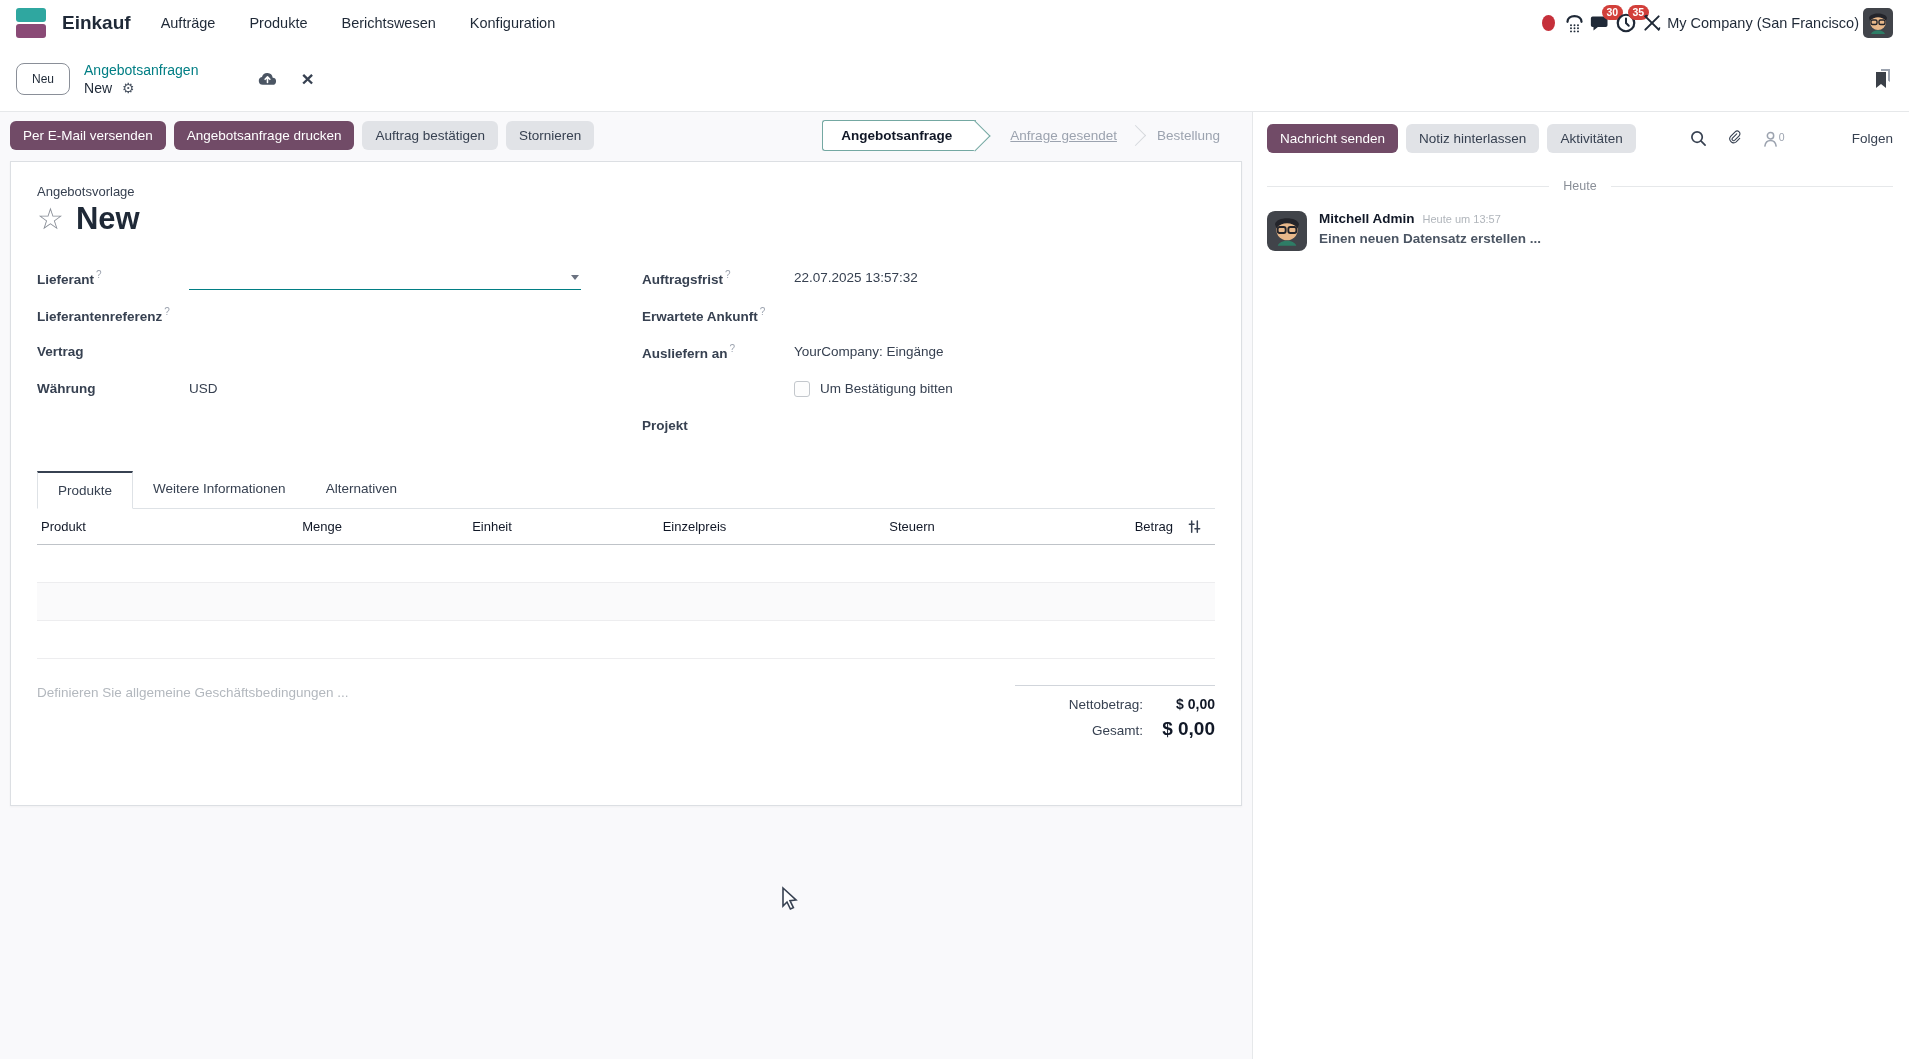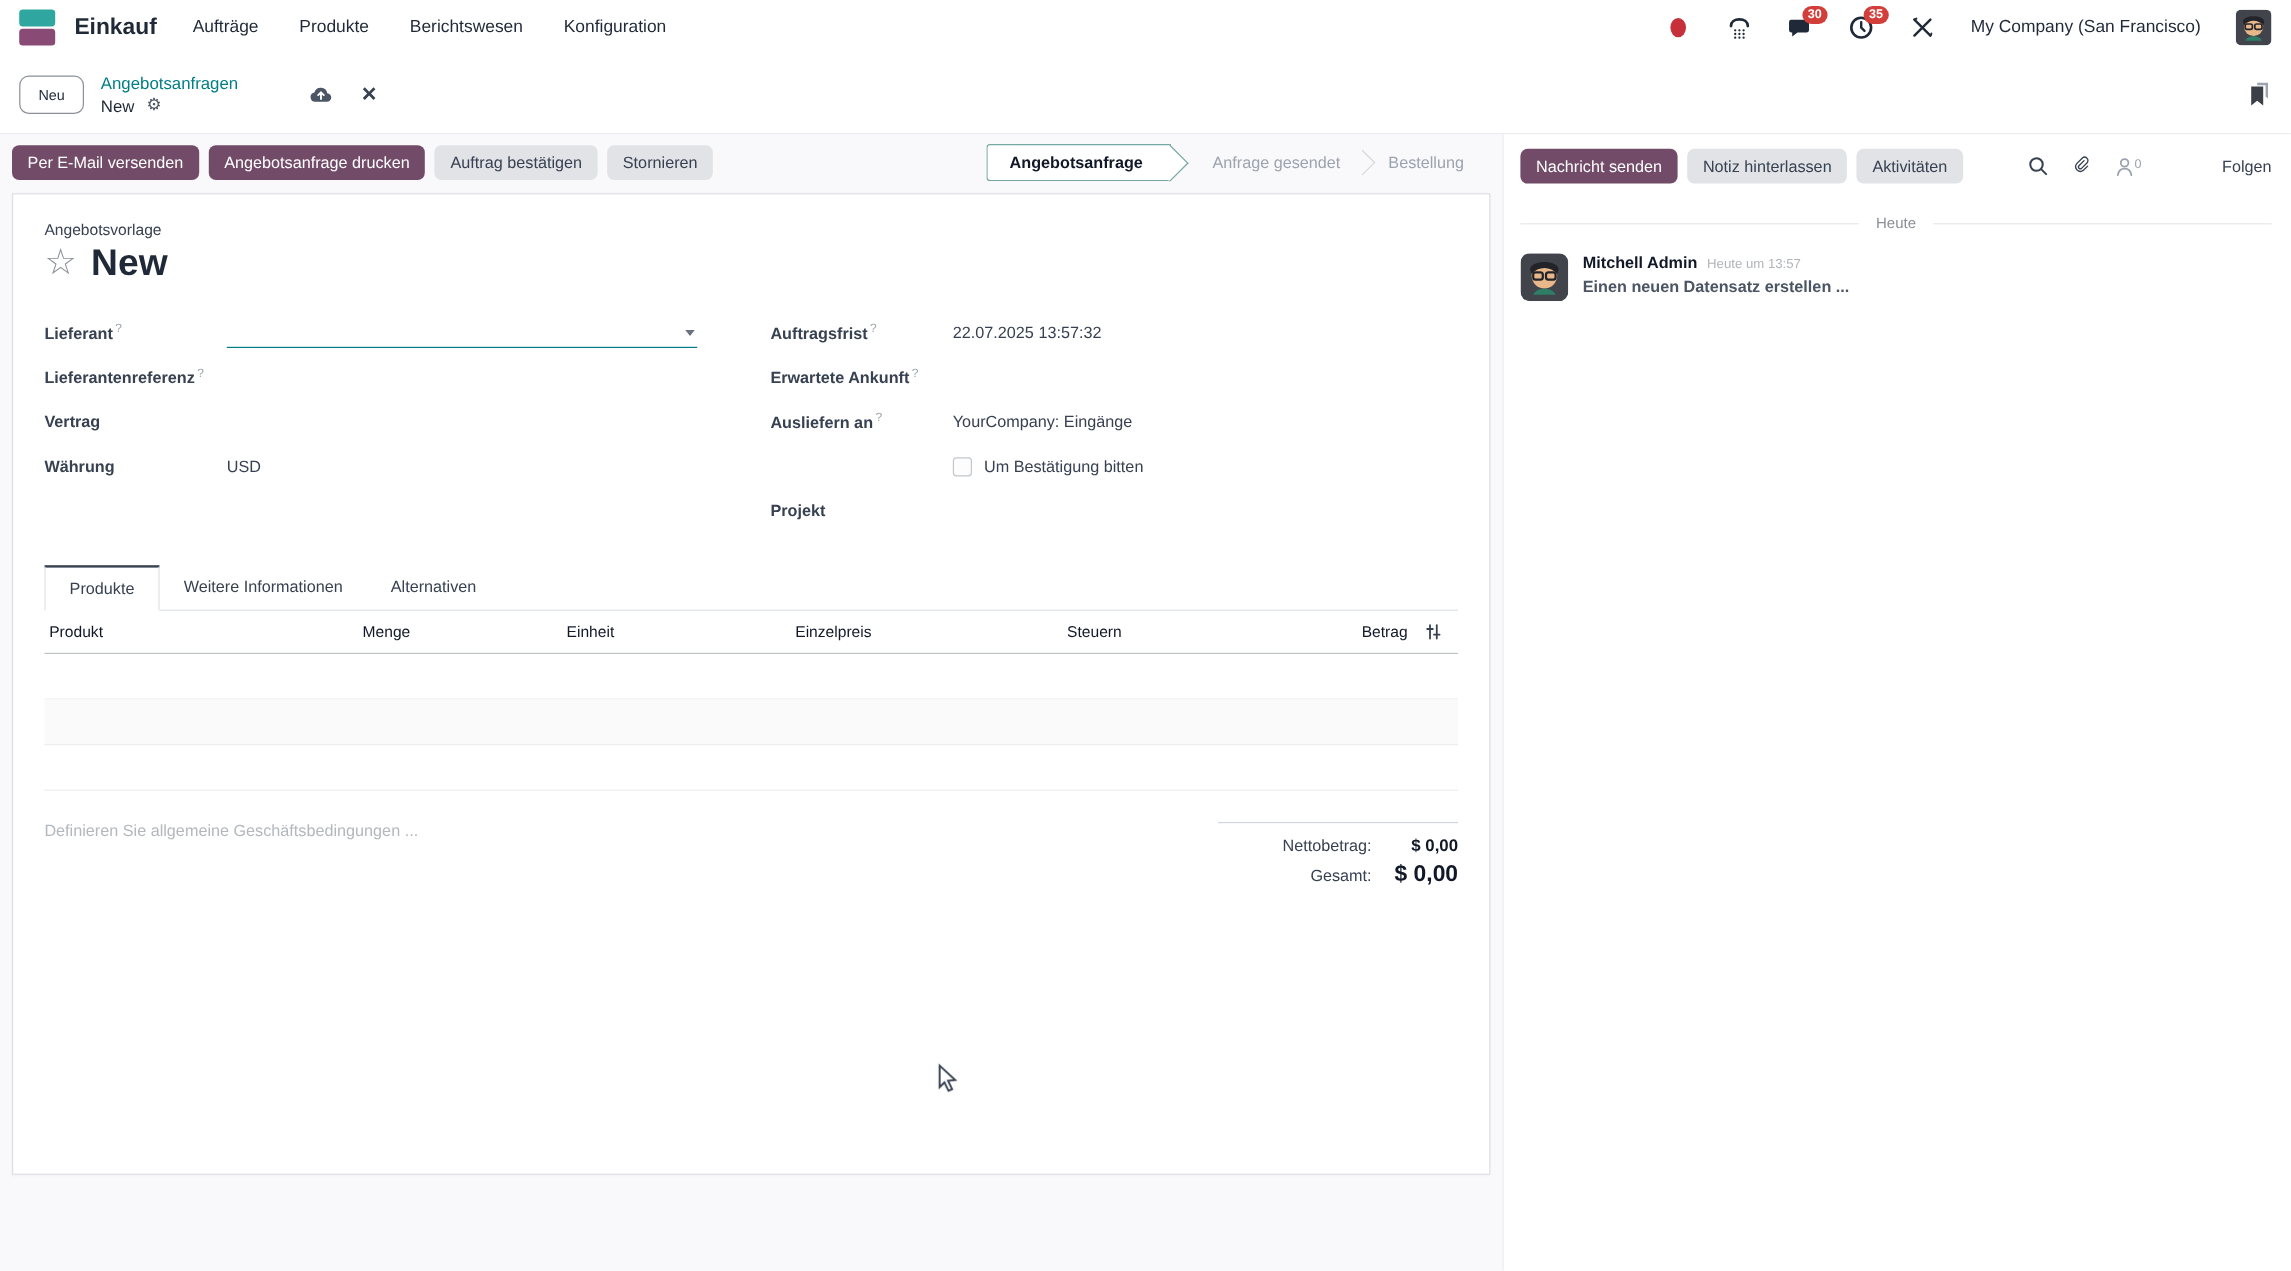--- a/index.html
+++ b/index.html
@@ -7,21 +7,21 @@
 
   
   .navbar { height:46px; background:#fff; display:flex; align-items:center; padding:0 16px; gap:8px; }
   .logo { width:30px; height:30px; display:flex; flex-direction:column; gap:2px; margin-right:8px; }
   .logo .sq { flex:1; border-radius:3px; }
   .logo .sq.t { background:#2fa7a0; }
   .logo .sq.b { background:#8a4a76; }
   .app-name { font-size:19px; font-weight:700; color:#1f2937; margin-right:22px; }
   .nav-menu { display:flex; gap:34px; font-size:14.5px; color:#1f2937; }
   .nav-menu span { cursor:pointer; }
-  .nav-right { margin-left:auto; display:flex; align-items:center; gap:29px; }
+  .nav-right { margin-left:auto; display:flex; align-items:center; gap:4px; }
   .systray-icon { position:relative; width:22px; height:22px; display:flex; align-items:center; justify-content:center; cursor:pointer; }
   .badge { position:absolute; top:-7px; right:-12px; background:#d23f3a; color:#fff; font-size:10.5px; font-weight:700; border-radius:9px; padding:2px 5px; line-height:1; }
   .rec-dot { width:13px; height:16px; border-radius:50%; background:#c5303a; }
   .company-name { font-size:14.5px; color:#1f2937; cursor:pointer; }
   .avatar-sm { width:30px; height:30px; border-radius:5px; overflow:hidden; cursor:pointer; }
 
   
   .crumb-bar { height:66px; background:#fff; border-bottom:1px solid #e6e8ea; display:flex; align-items:center; padding:0 16px; }
   .btn-new { background:#fff; border:1px solid #8a8f98; border-radius:8px; padding:8px 15px; font-size:12px; color:#1f2937; cursor:pointer; }
   .crumb-col { margin-left:14px; display:flex; flex-direction:column; justify-content:center; gap:2px; }
@@ -42,21 +42,21 @@
   .btn { border:none; border-radius:6px; padding:7px 13px; font-size:13.5px; cursor:pointer; white-space:nowrap; }
   .btn.primary { background:#714b67; color:#fff; }
   .btn.secondary { background:#e1e3e7; color:#374151; }
   .statusbar { margin-left:auto; margin-right:12px; display:flex; align-items:center; }
   .stage { position:relative; font-size:13.5px; padding:7px 20px; color:#9ca3af; cursor:pointer; white-space:nowrap; }
   .stage.active { border:1px solid #74a8a2; border-right:none; background:#fff; color:#111827; font-weight:700; padding:7px 24px 7px 18px; border-radius:3px 0 0 3px; }
   .stage.active::after { content:""; position:absolute; right:-10px; top:4px; width:21px; height:21px; transform:rotate(45deg); border-top:1px solid #74a8a2; border-right:1px solid #74a8a2; background:#fff; }
   .stage.sep::after { content:""; position:absolute; right:-6px; top:7px; width:14px; height:14px; transform:rotate(45deg); border-top:1px solid #d5d8dc; border-right:1px solid #d5d8dc; }
 
   
-  .sheet { margin:2px 10px 0 10px; background:#fff; border:1px solid #dcdfe3; box-shadow:0 1px 2px rgba(0,0,0,.04); height:818px; padding:22px 26px; position:relative; }
+  .sheet { margin:2px 10px 0 10px; background:#fff; border:1px solid #dcdfe3; box-shadow:0 1px 2px rgba(0,0,0,.04); height:645px; padding:22px 26px; position:relative; }
   .tmpl-label { font-size:13px; color:#374151; }
   .title-row { display:flex; align-items:center; gap:12px; margin-top:2px; }
   .star-ic { font-size:30px; color:#8a8f98; line-height:1; cursor:pointer; }
   .sheet-title { font-size:31px; font-weight:700; color:#1f2937; }
   .fields { display:grid; grid-template-columns:1fr 1fr; column-gap:50px; margin-top:22px; width:1160px; }
   .fgroup { display:flex; flex-direction:column; }
   .frow { display:flex; align-items:center; min-height:37px; }
   .flabel { width:152px; font-size:13.5px; font-weight:600; color:#374151; flex-shrink:0; }
   .q { color:#9ca3af; font-size:10px; vertical-align:super; margin-left:2px; font-weight:400; }
   .fval { font-size:13.5px; color:#374151; }
@@ -212,21 +212,21 @@
 <div class="main">
   <div class="left-pane">
 
     <div class="control-row">
       <button class="btn primary">Per E-Mail versenden</button>
       <button class="btn primary">Angebotsanfrage drucken</button>
       <button class="btn secondary">Auftrag bestätigen</button>
       <button class="btn secondary">Stornieren</button>
       <div class="statusbar">
         <div class="stage active">Angebotsanfrage</div>
-        <div class="stage sep" style="margin-left:14px;">Anfrage gesendet</div>
+        <div class="stage sep" style="margin-left:14px;text-decoration:underline;">Anfrage gesendet</div>
         <div class="stage">Bestellung</div>
       </div>
     </div>
 
     <div class="sheet">
       <div class="tmpl-label">Angebotsvorlage</div>
       <div class="title-row">
         <span class="star-ic">☆</span>
         <h1 class="sheet-title">New</h1>
       </div>

